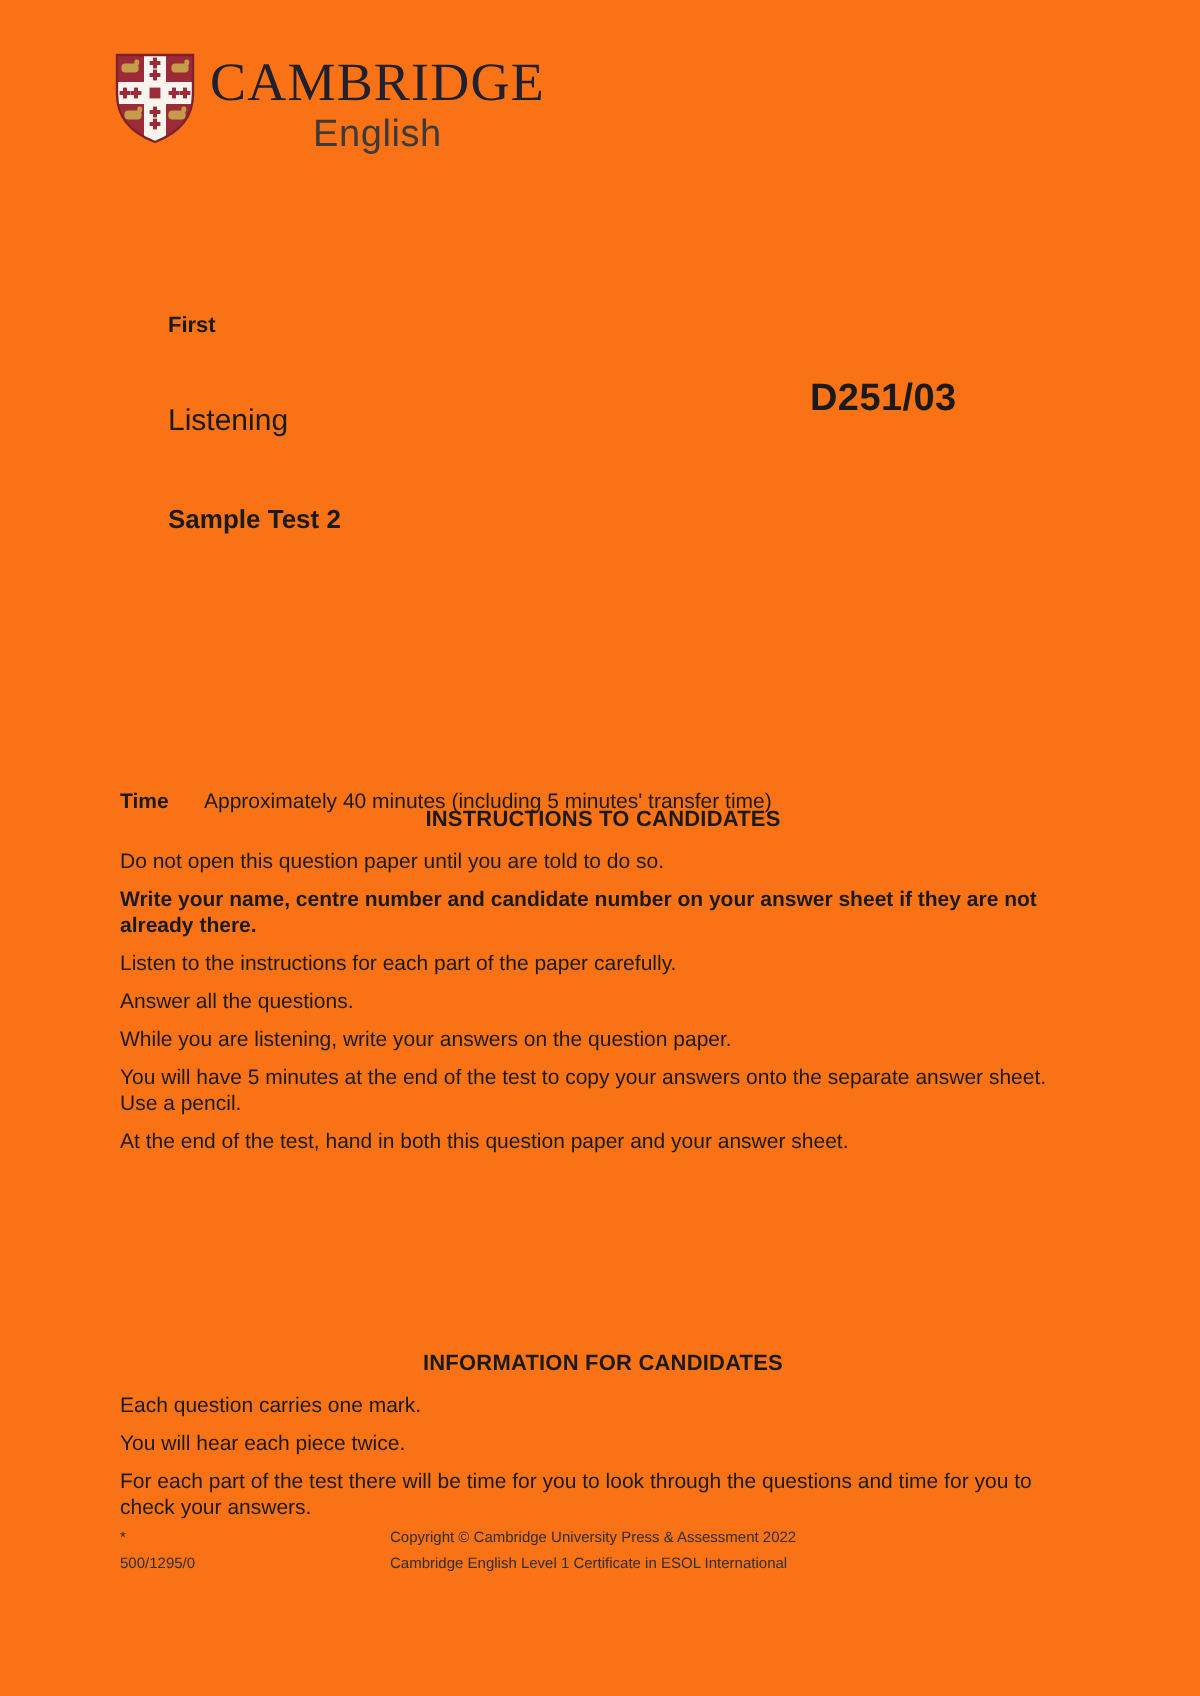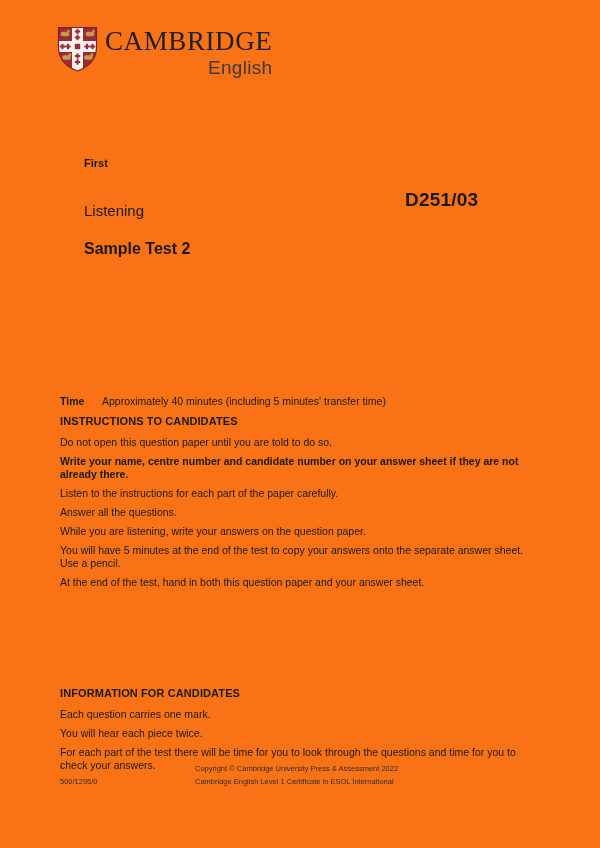--- a/index.html
+++ b/index.html
@@ -18,38 +18,38 @@
   .logo { position:absolute; top:26px; left:57px; display:flex; align-items:flex-start; }
   .logo-shield { flex:0 0 auto; }
   .logo-text { margin-left:7px; display:inline-block; }
   .logo-cambridge {
     font-family:"Liberation Serif","DejaVu Serif",serif;
     font-size:27px; line-height:30px; letter-spacing:0.6px;
     color:#20202e; white-space:nowrap;
   }
   .logo-english {
     font-size:19px; line-height:21px; color:#3b3b3b;
-    text-align:right; margin-top:1px; letter-spacing:0.3px;
+    text-align:center; margin-top:1px; letter-spacing:0.3px;
   }
 
   
   .exam-name   { position:absolute; left:84px; top:157px; font-size:11px; font-weight:bold; }
   .paper-name  { position:absolute; left:84px; top:202px; font-size:15px; }
   .paper-code  { position:absolute; left:405px; top:189px; font-size:19px; font-weight:bold; letter-spacing:0.2px; }
-  .sample-test { position:absolute; left:84px; top:240px; font-size:16px; font-weight:bold; }
+  .sample-test { position:absolute; left:84px; top:252px; font-size:13px; font-weight:bold; }
 
   
   .time-row { position:absolute; left:60px; top:367px; width:482px; font-size:10.5px; line-height:13px;margin-top:28px; }
   .time-label { display:inline-block; width:42px; font-weight:bold; }
 
   
   .section { position:absolute; left:60px; width:483px; font-size:10.5px; line-height:13px; }
   .section.instructions { top:403px; }
   .section.information  { top:675px; }
-  .section-heading { font-size:11px; font-weight:bold; margin:12px 0 8px 0; letter-spacing:0.1px; }
+  .section-heading { font-size:11px; font-weight:bold; margin:1px 0 8px 0; letter-spacing:0.1px;text-align:center; }
   .section p { margin:0 0 6px 0; }
   .section p.bold { font-weight:bold; }
 
   
   .footer { position:absolute; left:60px; top:763px; width:483px; display:flex; font-size:7.5px; line-height:12.5px; color:#2e2e2e; }
   .footer-left { width:135px; flex:0 0 auto; }
   .footer-center { flex:1 1 auto; }
 </style>
 </head>
 <body>

